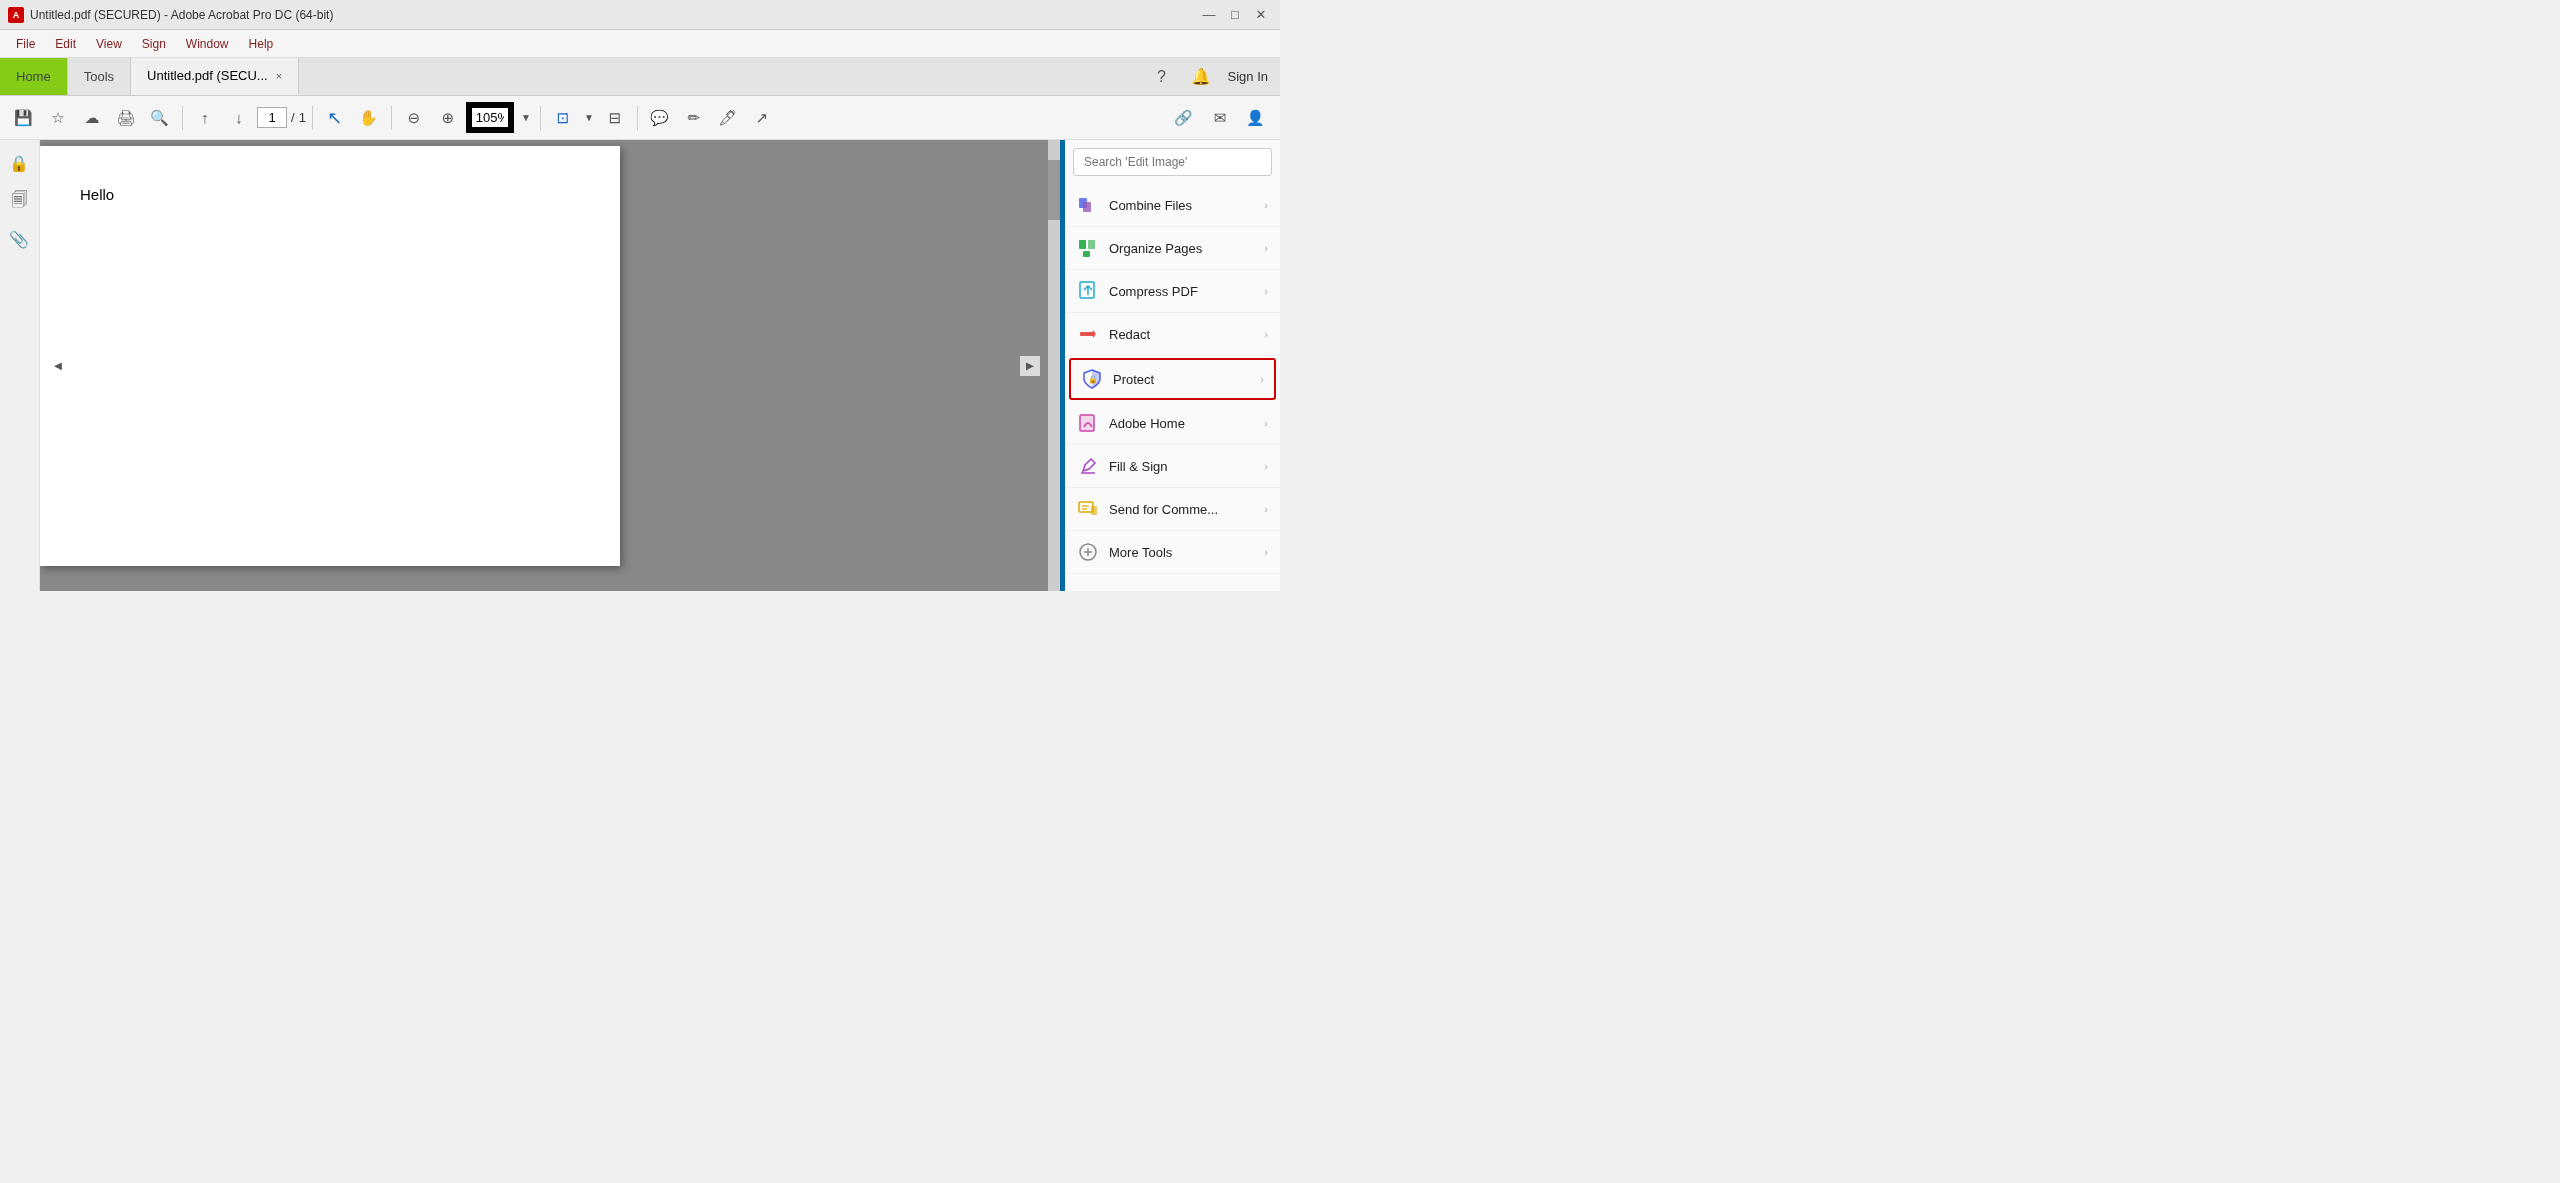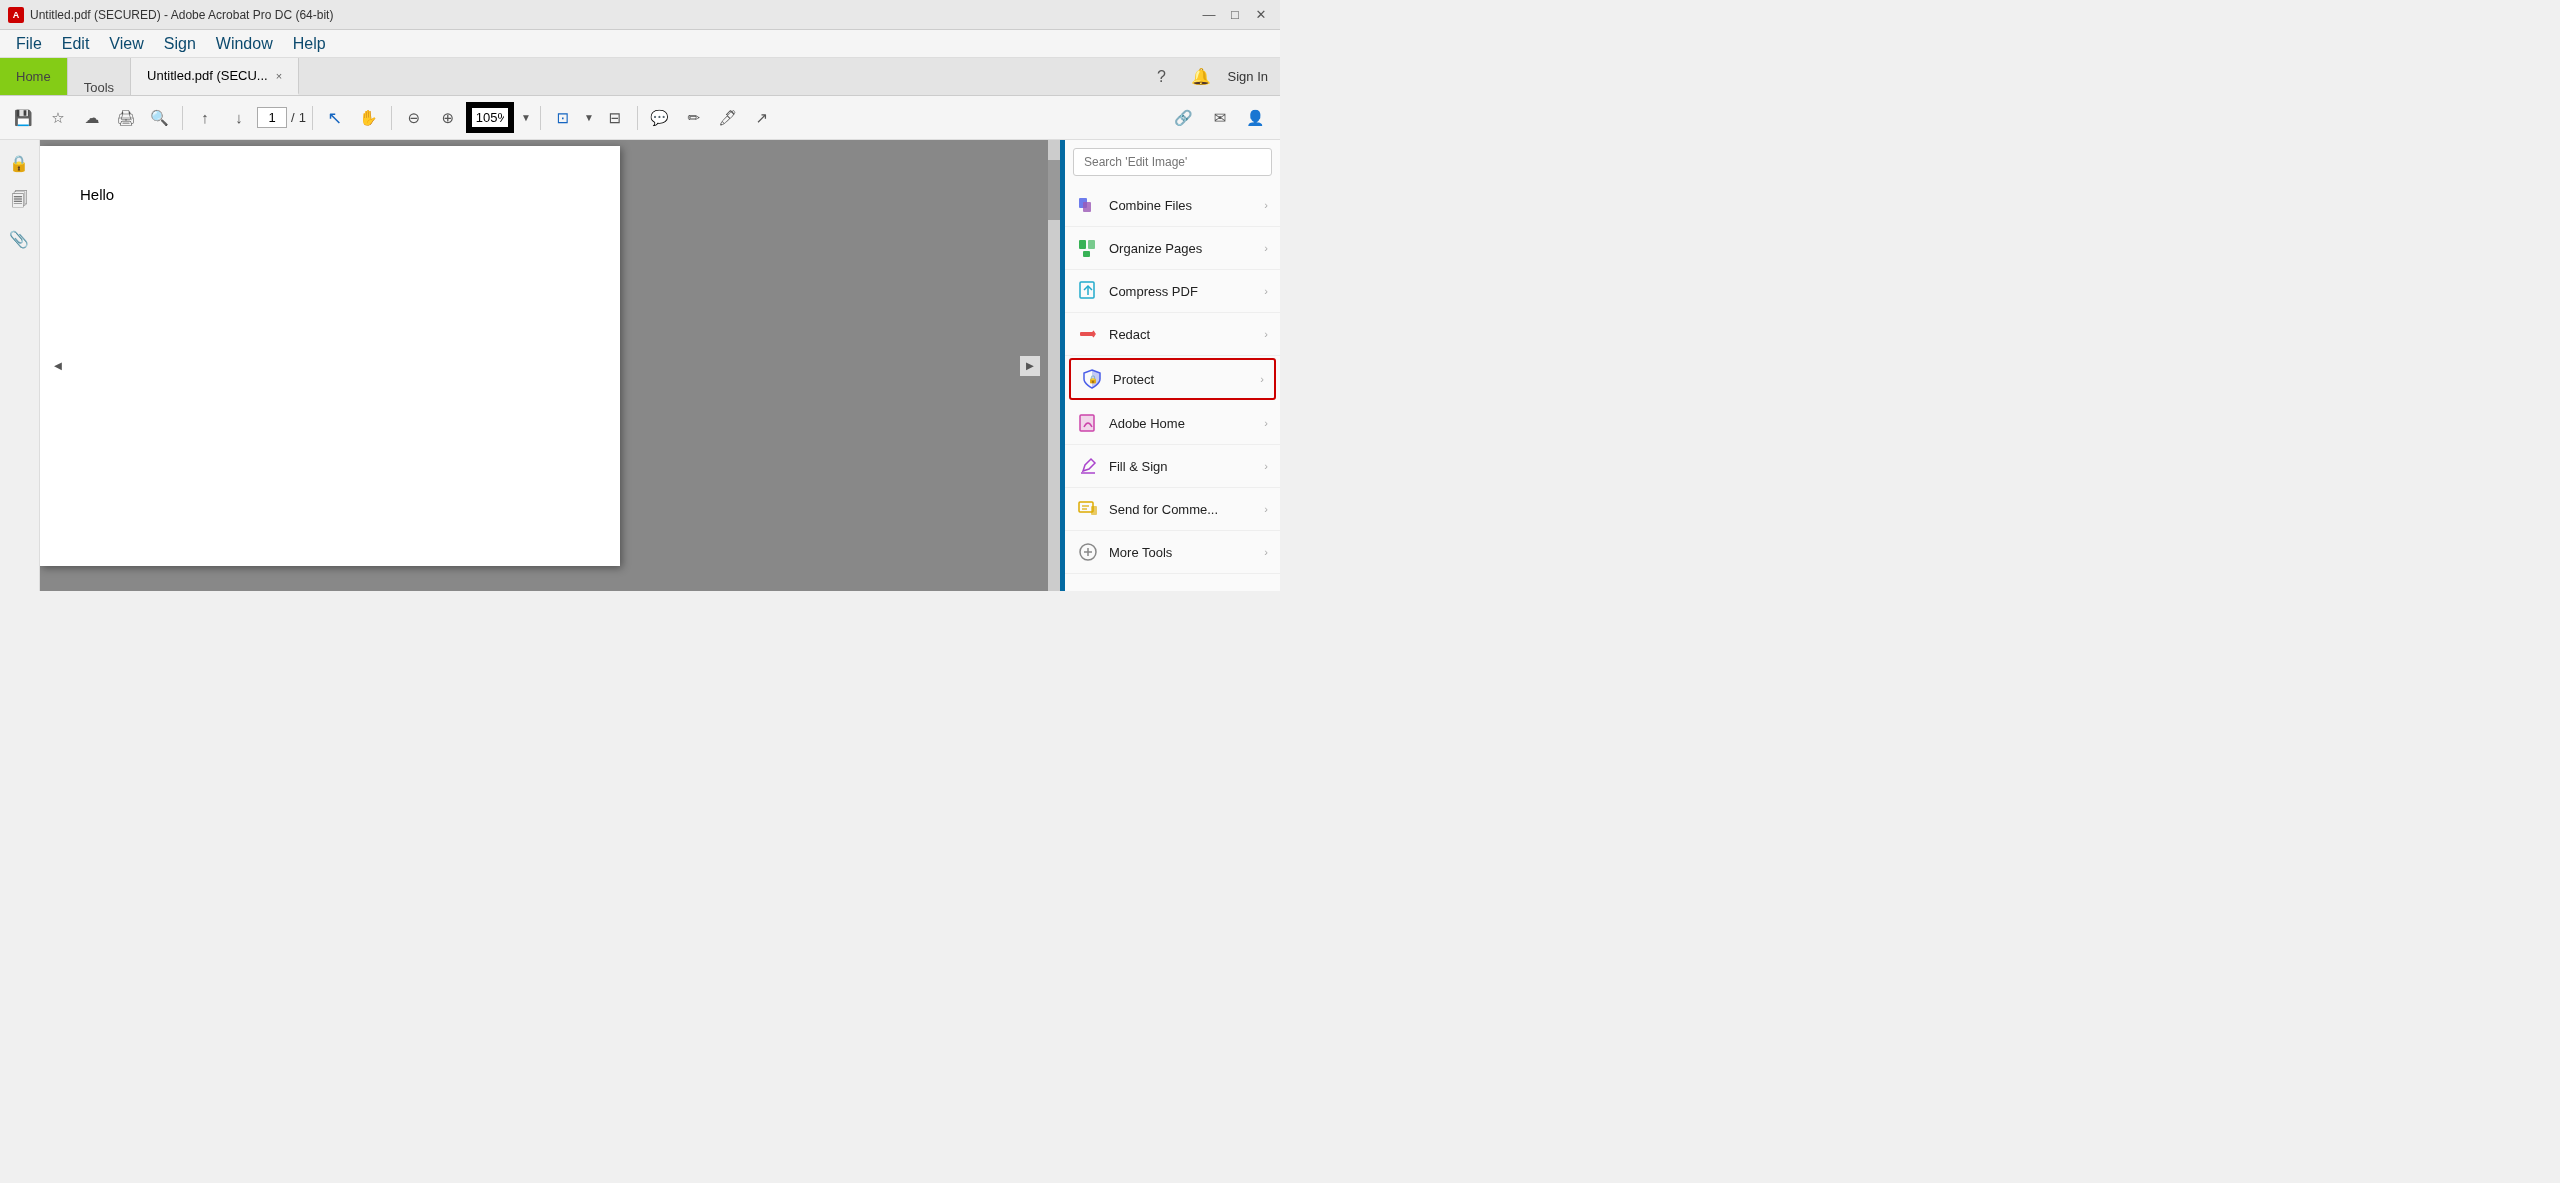--- a/index.html
+++ b/index.html
@@ -46,22 +46,22 @@
       background: #f5f5f5;
       display: flex;
       align-items: center;
       padding: 0 8px;
       gap: 4px;
       border-bottom: 1px solid #ddd;
     }
     .menu-item {
       padding: 4px 8px;
       cursor: pointer;
-      font-size: 16px;
-      color: #0c4a6e;
+      font-size: 12px;
+      color: #7f1d1d;
     }
 
     
     .tab-bar {
       height: 38px;
       background: #e4e4e4;
       display: flex;
       align-items: stretch;
       border-bottom: 1px solid #ccc;
       padding-left: 0;
@@ -80,21 +80,20 @@
       background: #f0f0f0;
       color: #000;
       border-bottom: 2px solid #f0f0f0;
       text-align: center;
     }
     .tab.home-tab {
       background: #84cc16;
     }
     .tab.tools-tab {
       background: #e4e4e4;
-      align-items: flex-end;
     }
     .tab.doc-tab {
       background: #f0f0f0;
       flex: 0 0 auto;
     }
     .tab-close {
       margin-left: 8px;
       font-size: 11px;
       color: #666;
       cursor: pointer;

